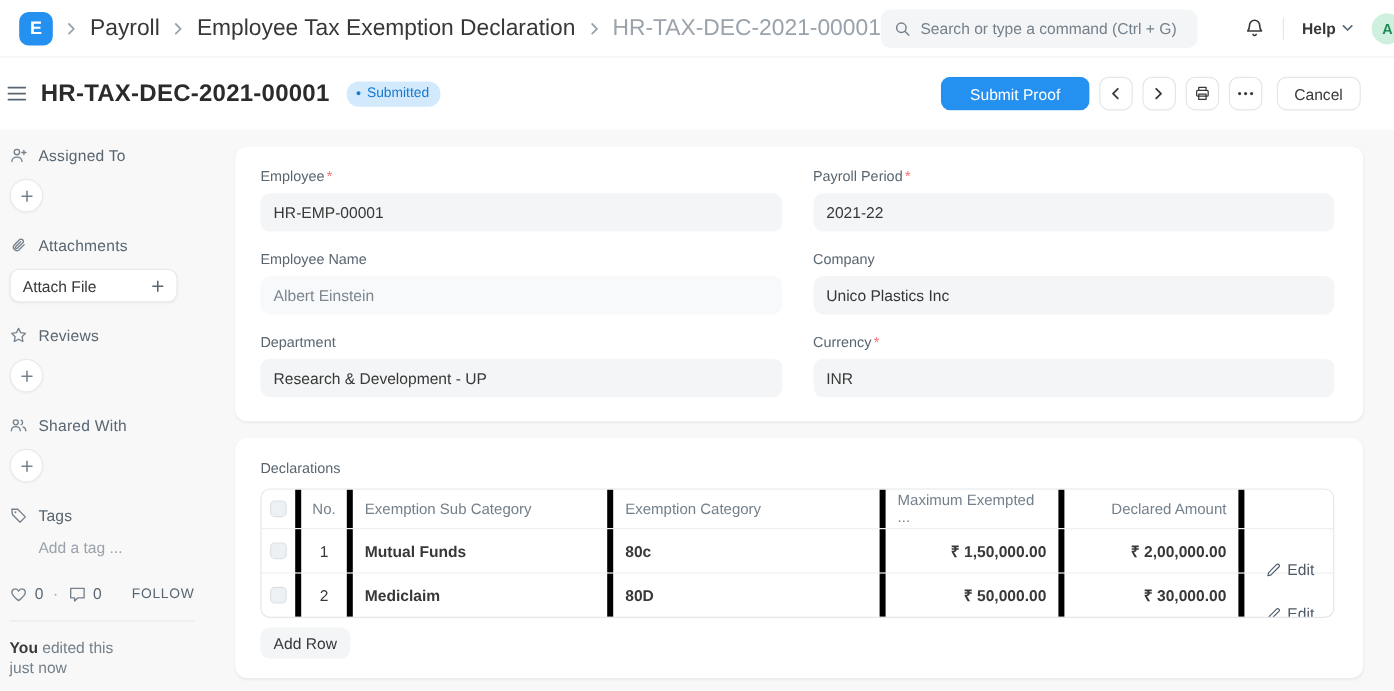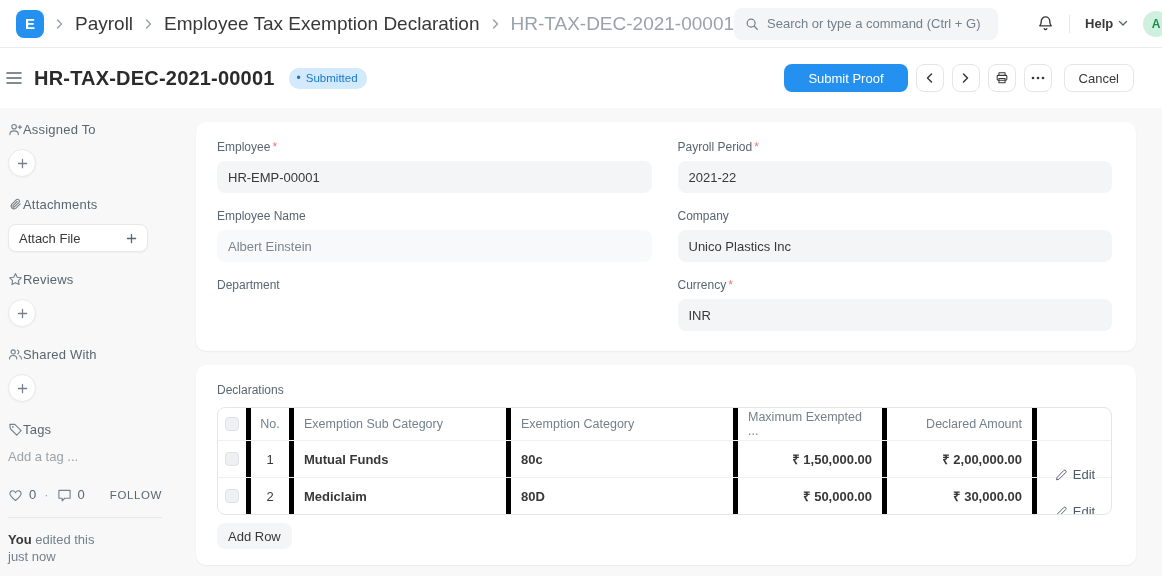--- a/index.html
+++ b/index.html
@@ -42,28 +42,28 @@
   .btn-primary { background:#2490ef; color:#fff; padding:0 23px; font-weight:500; }
   .btn-icon { width:28px; background:#fff; border-color:#e3e7ea; color:#383838; }
   .btn-default { background:#fff; border-color:#e3e7ea; padding:0 14px; color:#383838; margin-left:4px; }
 
   
   .page-body { display:flex; height:468px; background:#f8f8f8; }
 
   
   .sidebar { width:190px; padding:14px 28px 10px 8px; display:flex; flex-direction:column; font-size:13px; }
   .sb-section { margin-bottom:20px; }
-  .sb-label { display:flex; align-items:center; color:#596671; letter-spacing:.2px; margin-bottom:12px; }
+  .sb-label { display:flex; align-items:center; gap:9px; color:#596671; letter-spacing:.2px; margin-bottom:12px; }
   .plus-circle { width:28px; height:28px; border-radius:50%; background:#fff; border:1px solid #e7eaec;
                  box-shadow:0 1px 2px rgba(0,0,0,.04); display:flex; align-items:center; justify-content:center;
                  color:#74808b; cursor:pointer; }
   .attach-btn { width:140px; height:28px; border-radius:8px; background:#fff; border:1px solid #e7eaec;
                 box-shadow:0 1px 2px rgba(0,0,0,.04); display:flex; align-items:center; justify-content:space-between;
                 padding:0 10px; font-size:13px; color:#383838; cursor:pointer; font-family:inherit; }
-  .add-tag { color:#9aa3ab; cursor:pointer; }
+  .add-tag { color:#9aa3ab; cursor:pointer;margin-left:24px; }
   .sb-footer { margin-top:auto; }
   .likes-row { display:flex; align-items:center; gap:6px; color:#596671; }
   .likes-row .count { color:#596671; }
   .likes-row .sep { color:#9aa3ab; margin:0 2px; }
   .follow { margin-left:auto; font-size:11.5px; letter-spacing:.6px; color:#596671; cursor:pointer;padding-left:8px; }
   .sb-divider { height:1px; background:#e6e9eb; margin:15px 0 14px; }
   .activity { color:#74808b; line-height:1.3; }
   .activity b { color:#383838; }
 
   
@@ -324,20 +324,21 @@
       <div class="field">
         <span class="field-label">Employee Name</span>
         <div class="control readonly">Albert Einstein</div>
       </div>
       <div class="field">
         <span class="field-label">Company</span>
         <div class="control">Unico Plastics Inc</div>
       </div>
       <div class="field">
         <span class="field-label">Department</span>
+        <div class="control">Research &amp; Development - UP</div>
       </div>
       <div class="field">
         <span class="field-label">
           <span>Currency</span><span class="req">*</span>
         </span>
         <div class="control">INR</div>
       </div>
     </div>
 
     <div class="card card-decl">

